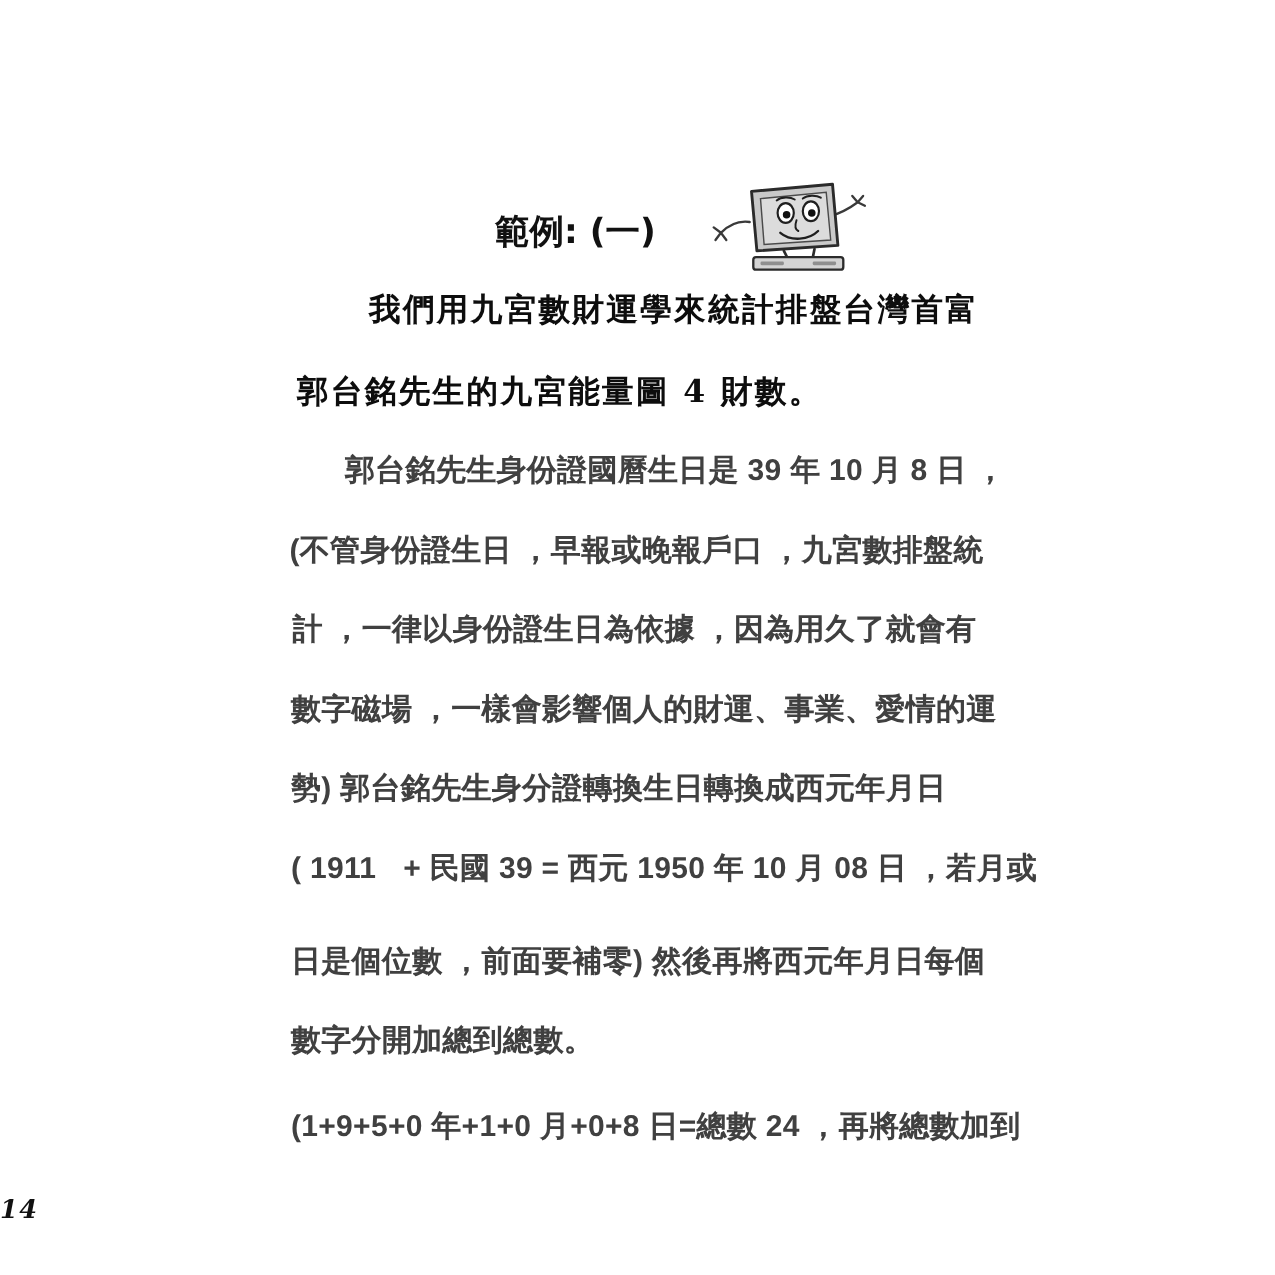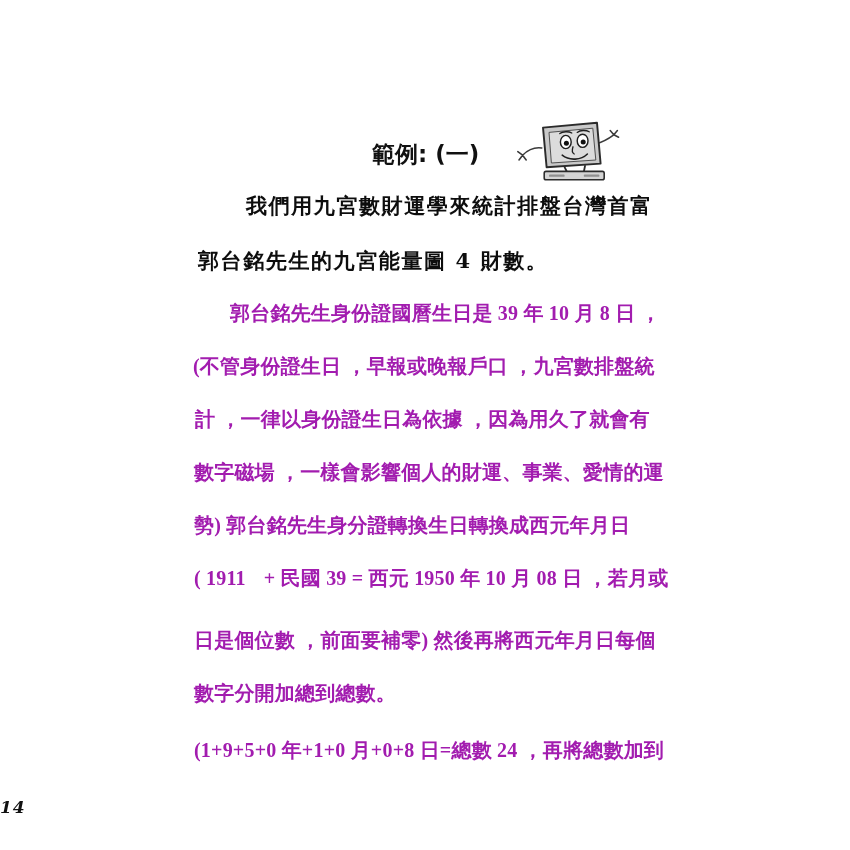--- a/index.html
+++ b/index.html
@@ -48,21 +48,20 @@
   }
 
   
   .title-row {
     position: absolute;
     left: 330px;
     top: 112px;
     display: flex;
     align-items: flex-end;
     gap: 28px;
-    margin-left: 42px;
   }
   .example-title {
     font-family: "DejaVu Sans", "Liberation Sans", sans-serif;
     font-weight: bold;
     font-size: 23px;
     color: #111111;
     white-space: nowrap;
     padding-bottom: 10px;
     letter-spacing: 0px;
   }
@@ -82,24 +81,24 @@
     letter-spacing: 1.6px;
     color: #0d0d0d;
     white-space: nowrap;
   }
   .lead-1 { left: 246px; top: 192px; }
   .lead-2 { left: 198px; top: 247px; }
 
   
   .bodyline {
     position: absolute;
-    font-family: Liberation Serif, serif;
+    font-family: Liberation Sans, sans-serif;
     font-size: 20px;
     font-weight: bold;
-    color: #a21caf;
+    color: #404040;
     white-space: nowrap;
     letter-spacing: 0.2px;
   }
 
   .bl1  { left: 230px; top: 300px; }
   .bl2  { left: 193px; top: 353px; }
   .bl3  { left: 195px; top: 406px; }
   .bl4  { left: 194px; top: 459px; }
   .bl5  { left: 194px; top: 512px; }
   .bl6  { left: 194px; top: 565px; }

